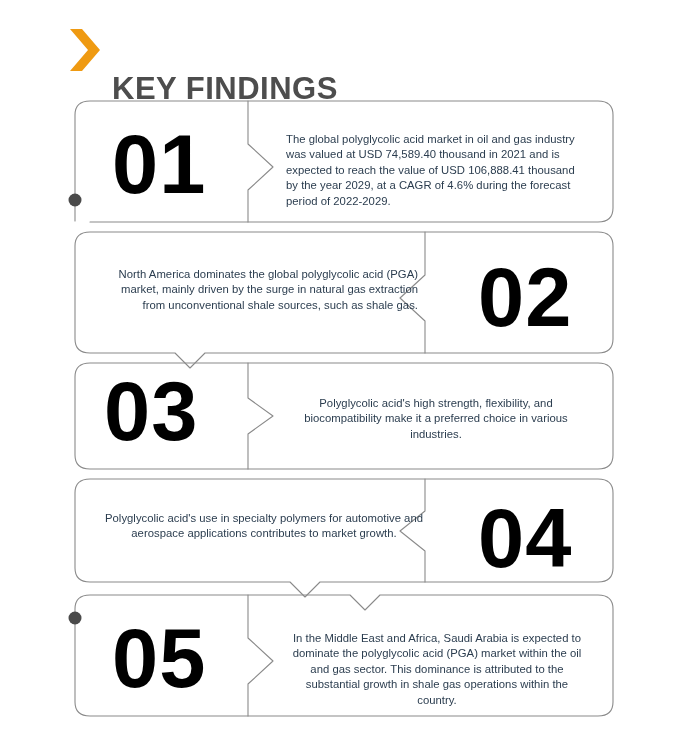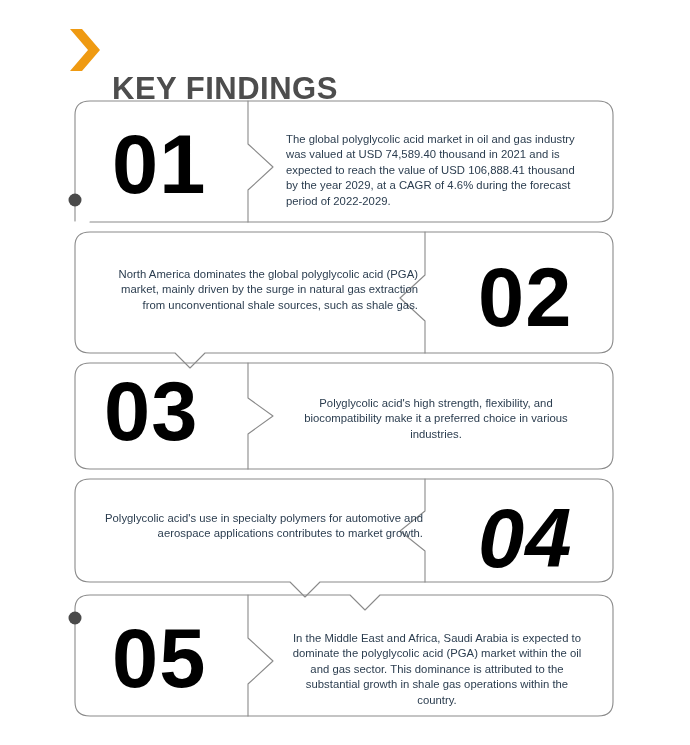--- a/index.html
+++ b/index.html
@@ -74,37 +74,37 @@
     line-height: 15.4px;
     color: #2b3d4f;
     letter-spacing: 0.02px;
   }
   .text-left  { text-align: left; }
   .text-right { text-align: right; }
 
   #text-1 { left: 286px; top: 132px; width: 300px; }
   #text-2 { left: 118px; top: 267px; width: 300px; text-align: right; }
   #text-3 { left: 286px; top: 396px; width: 300px; text-align: center; }
-  #text-4 { left: 105px; top: 511px; width: 318px; text-align: right; }
+  #text-4 { left: 105px; top: 511px; width: 318px; text-align: center; }
   #text-5 { left: 286px; top: 631px; width: 302px; text-align: center; }
 
   
   .card-number {
     position: absolute;
     font-size: 83px;
     font-weight: bold;
     color: #000000;
     letter-spacing: 1px;
     line-height: 1;
     user-select: none;
   }
   #num-1 { left: 112px; top: 123px; }
   #num-2 { left: 478px; top: 256px; }
   #num-3 { left: 104px; top: 370px; }
-  #num-4 { left: 478px; top: 497px; font-style: italic; }
+  #num-4 { left: 478px; top: 497px; }
   #num-5 { left: 112px; top: 617px; }
 </style>
 </head>
 <body>
 
 <div id="header">
 
   <svg id="chevron-logo" viewBox="0 0 34 46" aria-hidden="true">
     <path d="M2 2 L20 23 L2 44 L14 44 L32 23 L14 2 Z" fill="#ef9a12"></path>
   </svg>

